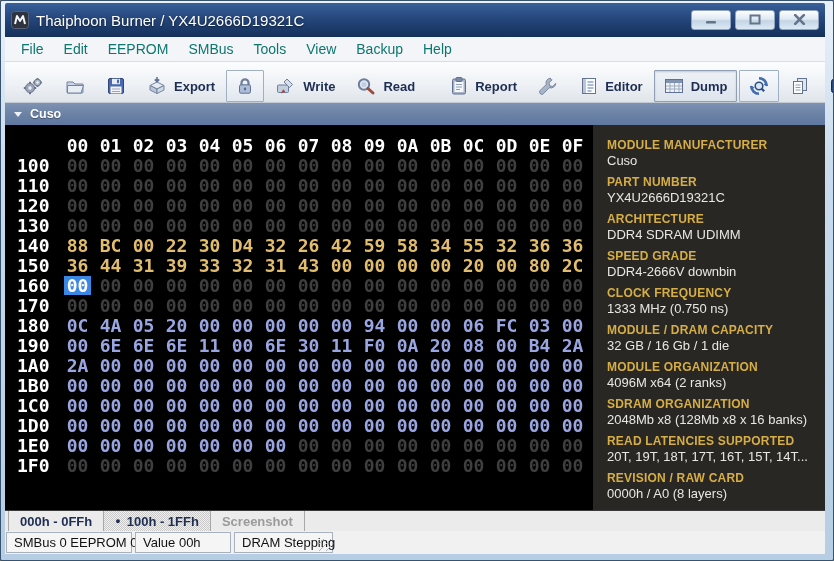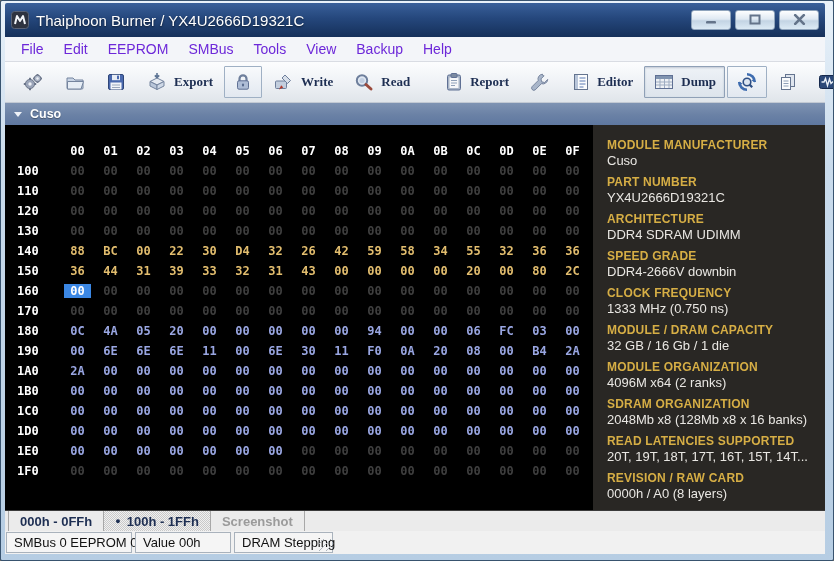--- a/index.html
+++ b/index.html
@@ -29,30 +29,30 @@
     border:1px solid #8fa4bc; border-radius:3px;
     display:flex; align-items:center; justify-content:center;
     cursor:default;
   }
 
   
   .menubar {
     height:25px; flex:0 0 25px;
     background:#f3f5f9; border-bottom:1px solid #d9dce3;
     display:flex; align-items:center; padding-left:6px;
-    font-size:14px; color:#6d28d9;
+    font-size:14px; color:#0f766e;
   }
   .menu-item { padding:3px 10px; }
 
   
   .toolbar {
     height:41px; flex:0 0 41px;
     background:linear-gradient(180deg,#fcfdfe 0%,#eef1f5 55%,#e0e5ea 100%);
     border-bottom:1px solid #c2c9d3;
-    display:flex; align-items:center; padding:0 8px;font-family:Liberation Serif, serif;
+    display:flex; align-items:flex-end; padding:0 8px;
   }
   .tbtn {
     display:flex; align-items:center; gap:6px;
     height:32px; padding:0 8px; margin-right:2px;
     border:1px solid transparent; border-radius:1px;
   }
   .tbtn.framed { border-color:#9fb0c4; background:linear-gradient(180deg,#f8fafc,#e2e8f0); }
   .tbtn.pressed { border-color:#8fa0b6; background:linear-gradient(180deg,#eef2f7,#dde4ec); box-shadow:inset 0 1px 2px rgba(60,80,110,.25); }
   .tlabel { font-weight:bold; font-size:13px; color:#1d2e52; }
   .ticon { display:flex; }
@@ -65,22 +65,22 @@
     display:flex; align-items:center; gap:8px; padding-left:9px;
     color:#fff; font-weight:bold; font-size:12.5px;
     text-shadow:0 1px 1px rgba(0,0,0,.35);
   }
   .tri-down { width:0; height:0; border-left:4px solid transparent; border-right:4px solid transparent; border-top:5px solid #eef2f8; }
 
   
   .content { flex:1; display:flex; min-height:0; }
   .hexpanel {
     width:588px; flex:0 0 588px; background:#000;
-    padding:16px 0 0 12px;
-    font-family:"DejaVu Sans Mono", monospace; font-weight:bold; font-size:12px;
+    padding:10px 0 0 12px;
+    font-family:"DejaVu Sans Mono", monospace; font-weight:bold; font-size:18px;
     overflow:hidden;
   }
   .hex-row { display:flex; height:20px; align-items:center; }
   .hex-addr { width:44px; color:#ffffff; }
   .hex-cell { width:33px; text-align:center; }
   .c-head { color:#ffffff; }
   .c-dim  { color:var(--hex-dim,#3f3f3f); }
   .c-gold { color:var(--hex-gold,#e2bd6e); }
   .c-blue { color:var(--hex-blue,#99a6e2); }
   .c-sel  { color:#ffffff; background:linear-gradient(var(--selection,#3b87e4),var(--selection,#3b87e4)) center / 27px 19px no-repeat; }

